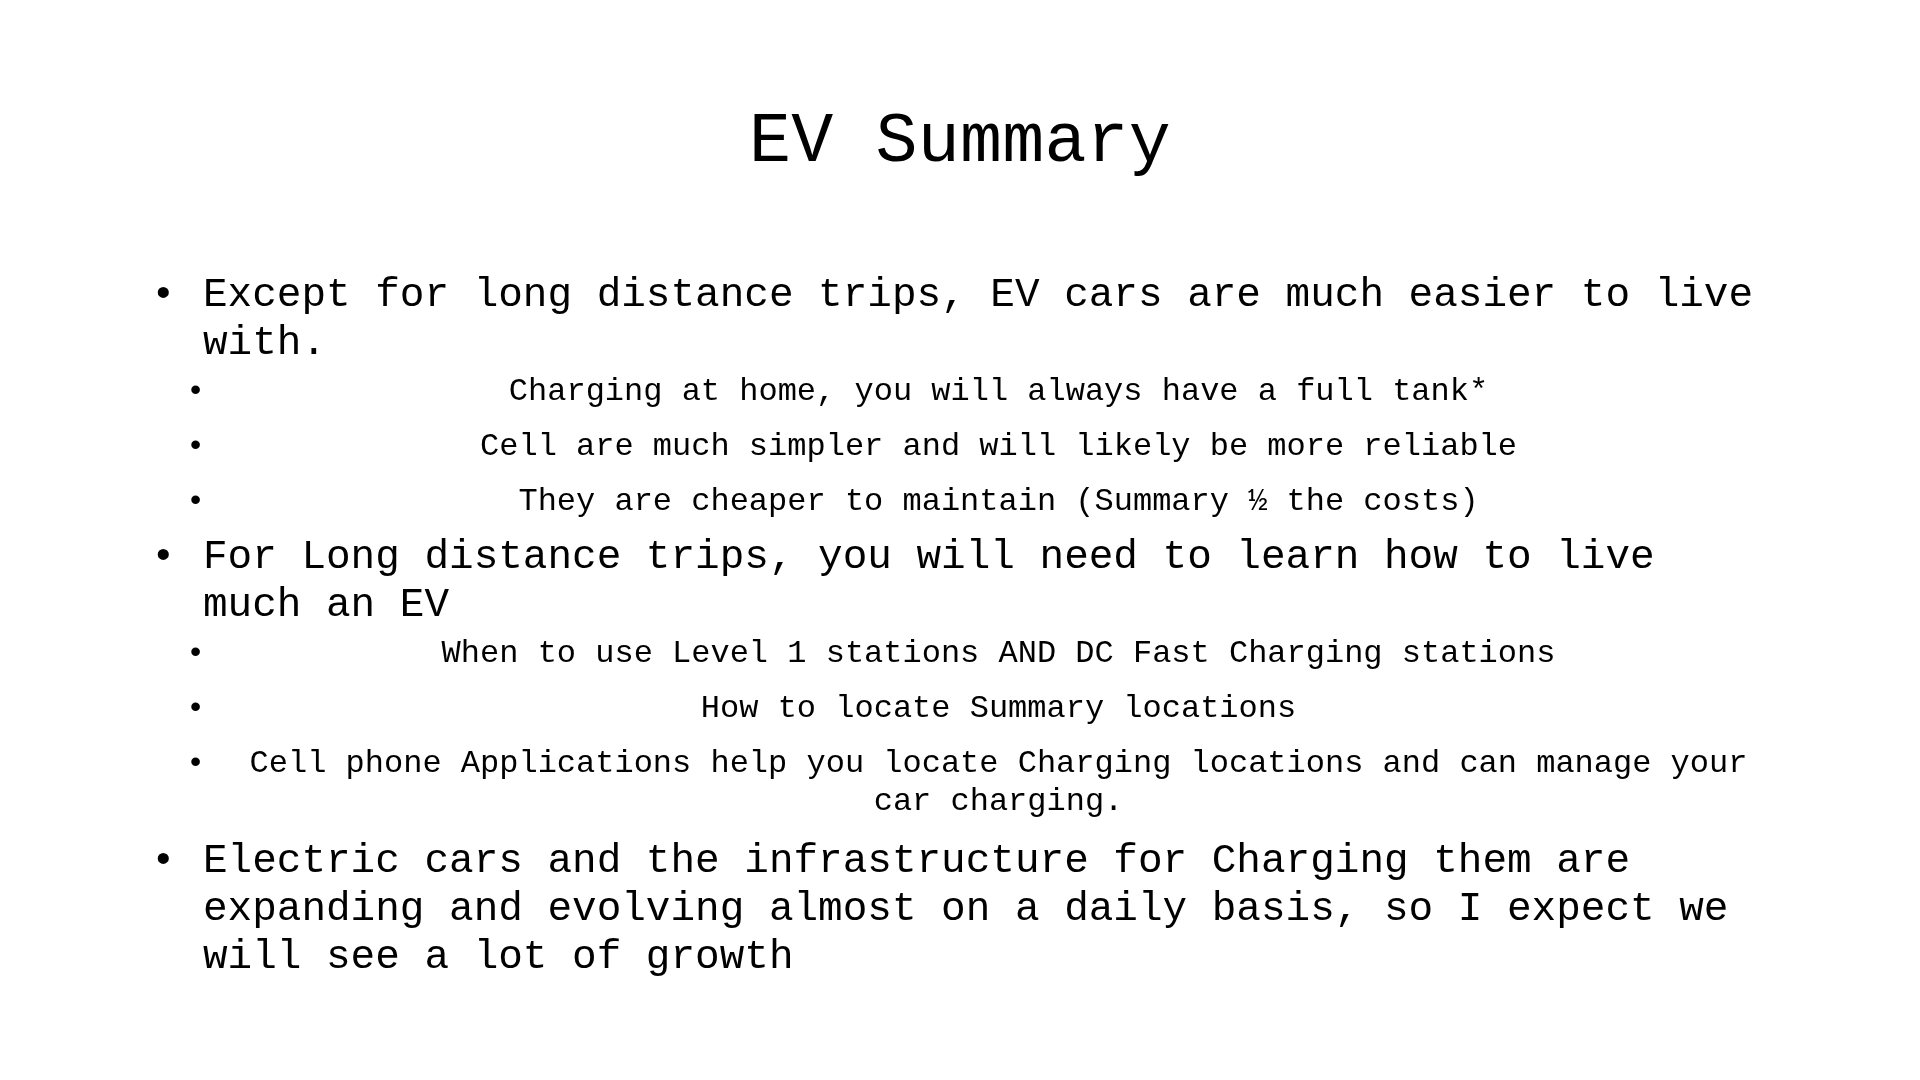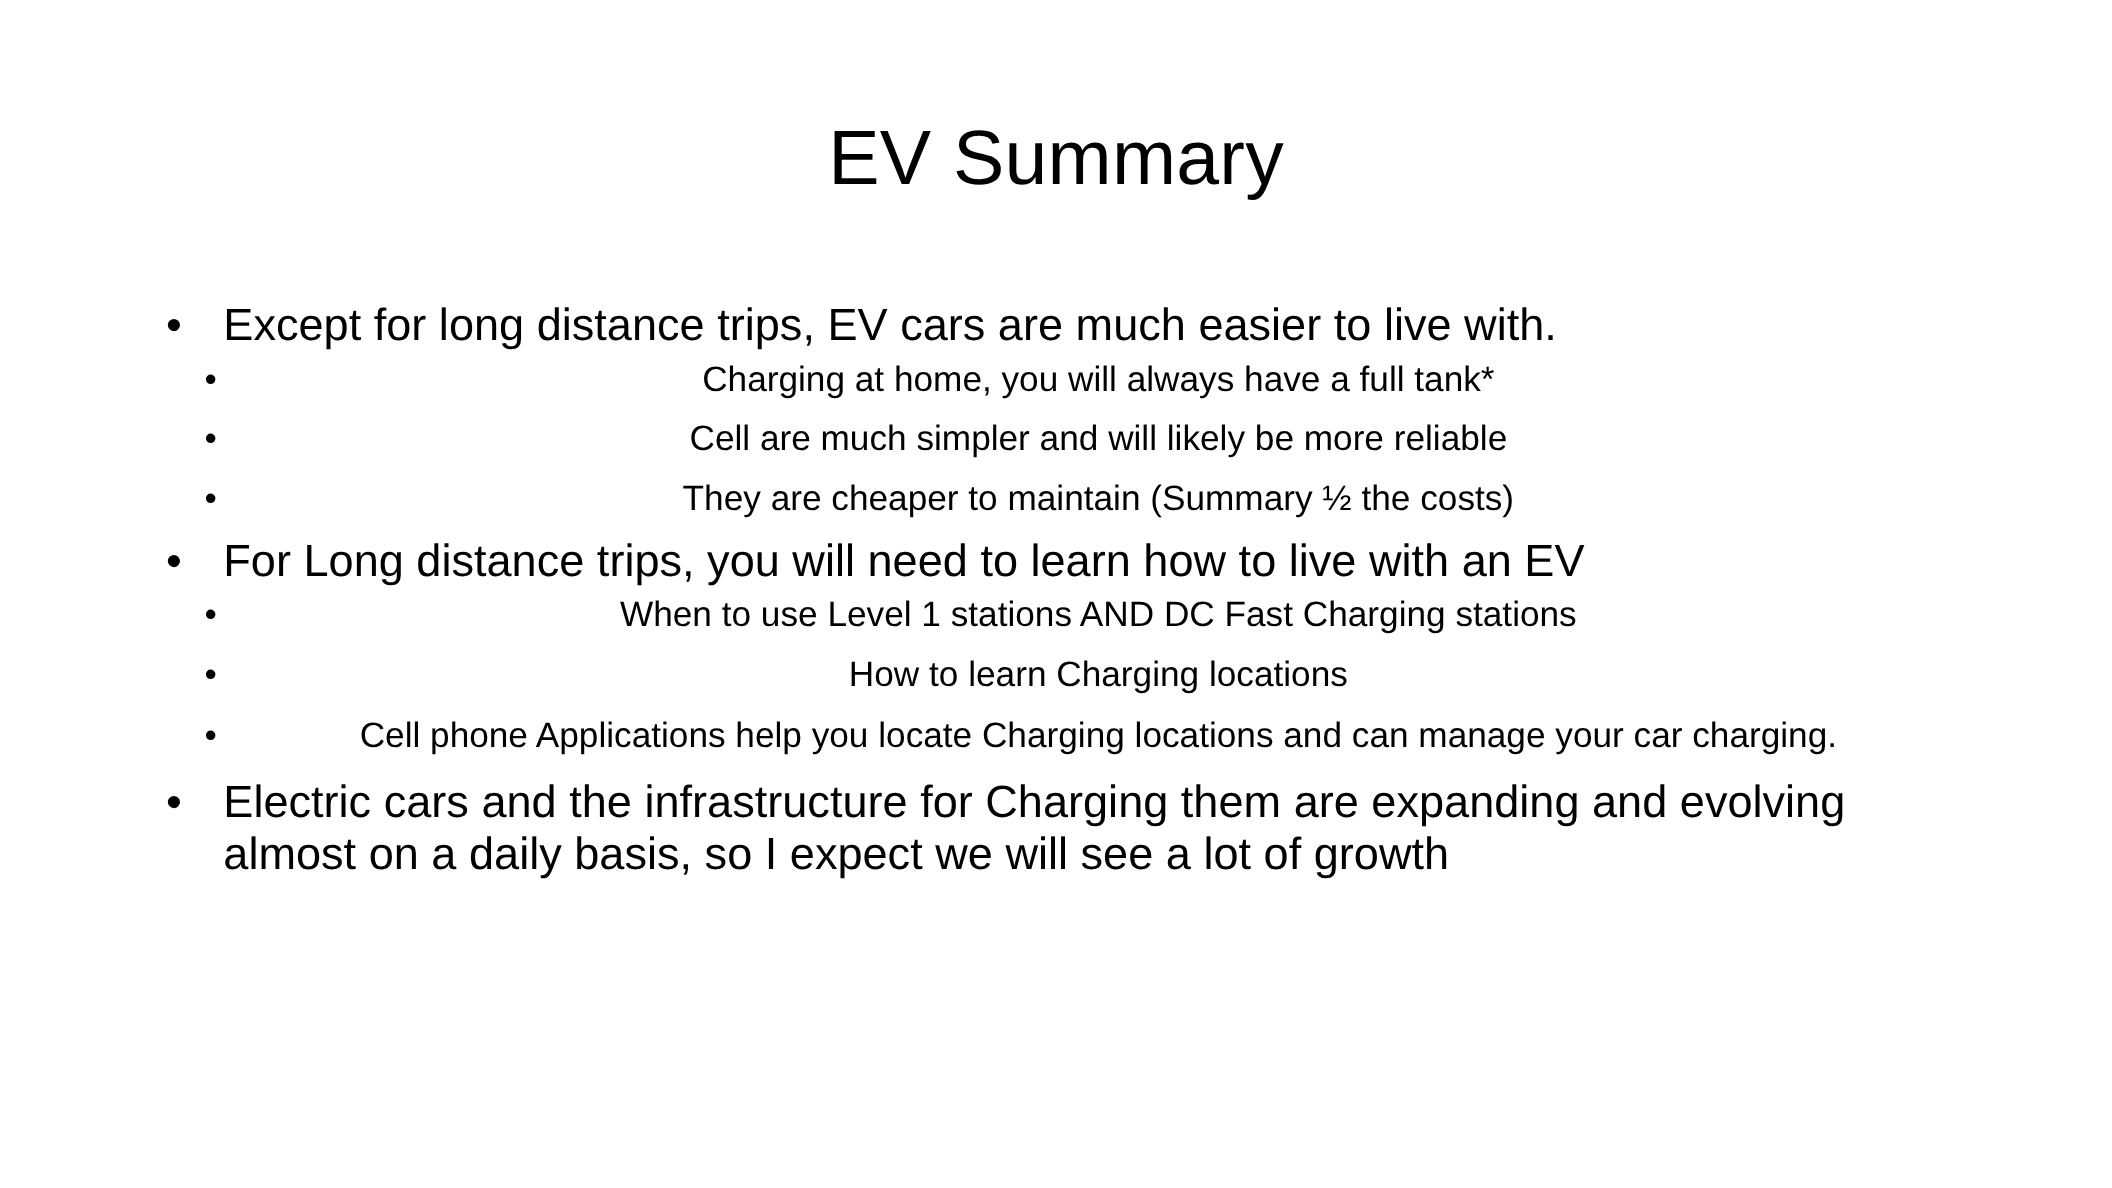--- a/index.html
+++ b/index.html
@@ -14,20 +14,21 @@
     -webkit-font-smoothing: antialiased;
   }
 
   .slide {
     position: relative;
     width: 1920px;
     height: 1080px;
     background: #ffffff;
     overflow: hidden;
     box-sizing: border-box;
+    font-family: Liberation Mono, monospace;
   }
 
   
   .slide-title {
     position: absolute;
     left: 0;
     right: 0;
     top: 103px;
     text-align: center;
     font-size: 70px;
@@ -147,30 +148,30 @@
           <li class="lvl2">
             <span class="marker">•</span>
             <span class="txt">They are cheaper to maintain (Summary ½ the costs)</span>
           </li>
         </ul>
       </li>
 
       <li class="group tight">
         <div class="lvl1">
           <span class="marker">•</span>
-          <span class="txt">For Long distance trips, you will need to learn how to live with an EV</span>
+          <span class="txt">For Long distance trips, you will need to learn how to live much an EV</span>
         </div>
         <ul class="sublist">
           <li class="lvl2">
             <span class="marker">•</span>
             <span class="txt">When to use Level 1 stations AND DC Fast Charging stations</span>
           </li>
           <li class="lvl2">
             <span class="marker">•</span>
-            <span class="txt">How to learn Charging locations</span>
+            <span class="txt">How to locate Summary locations</span>
           </li>
           <li class="lvl2">
             <span class="marker">•</span>
             <span class="txt">Cell phone Applications help you locate Charging locations and can manage your car charging.</span>
           </li>
         </ul>
       </li>
 
       <li class="group">
         <div class="lvl1">

